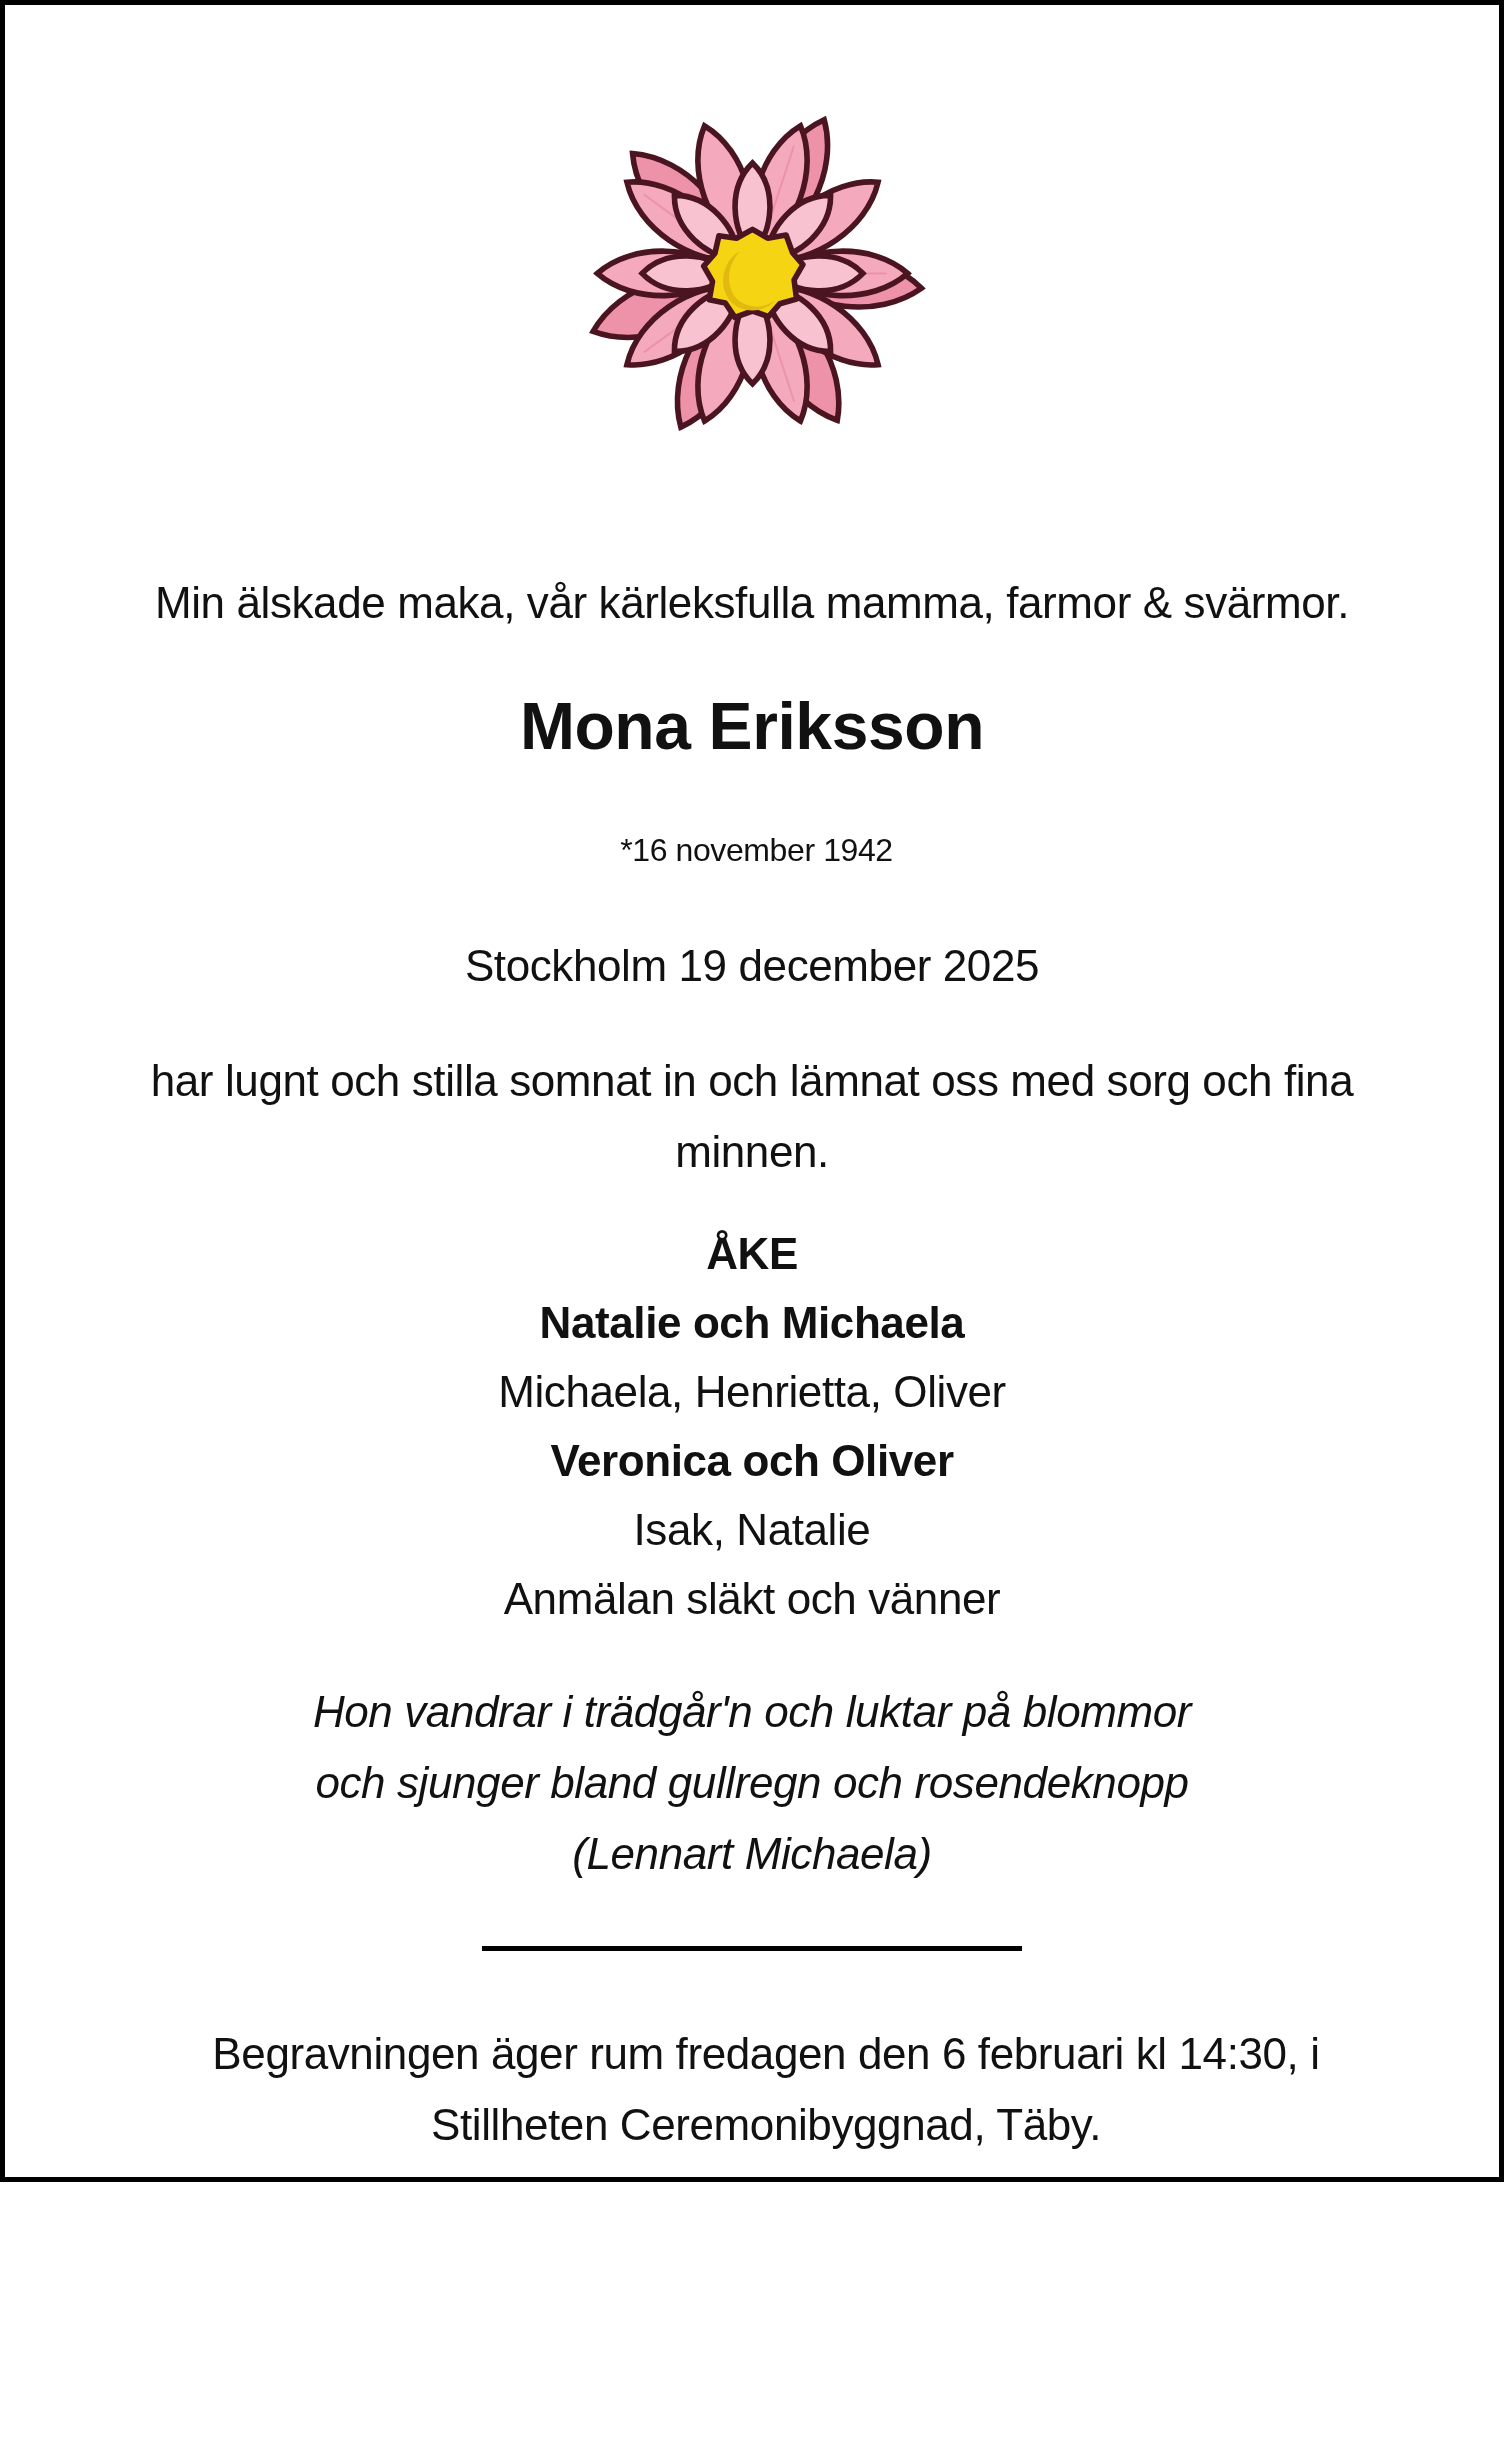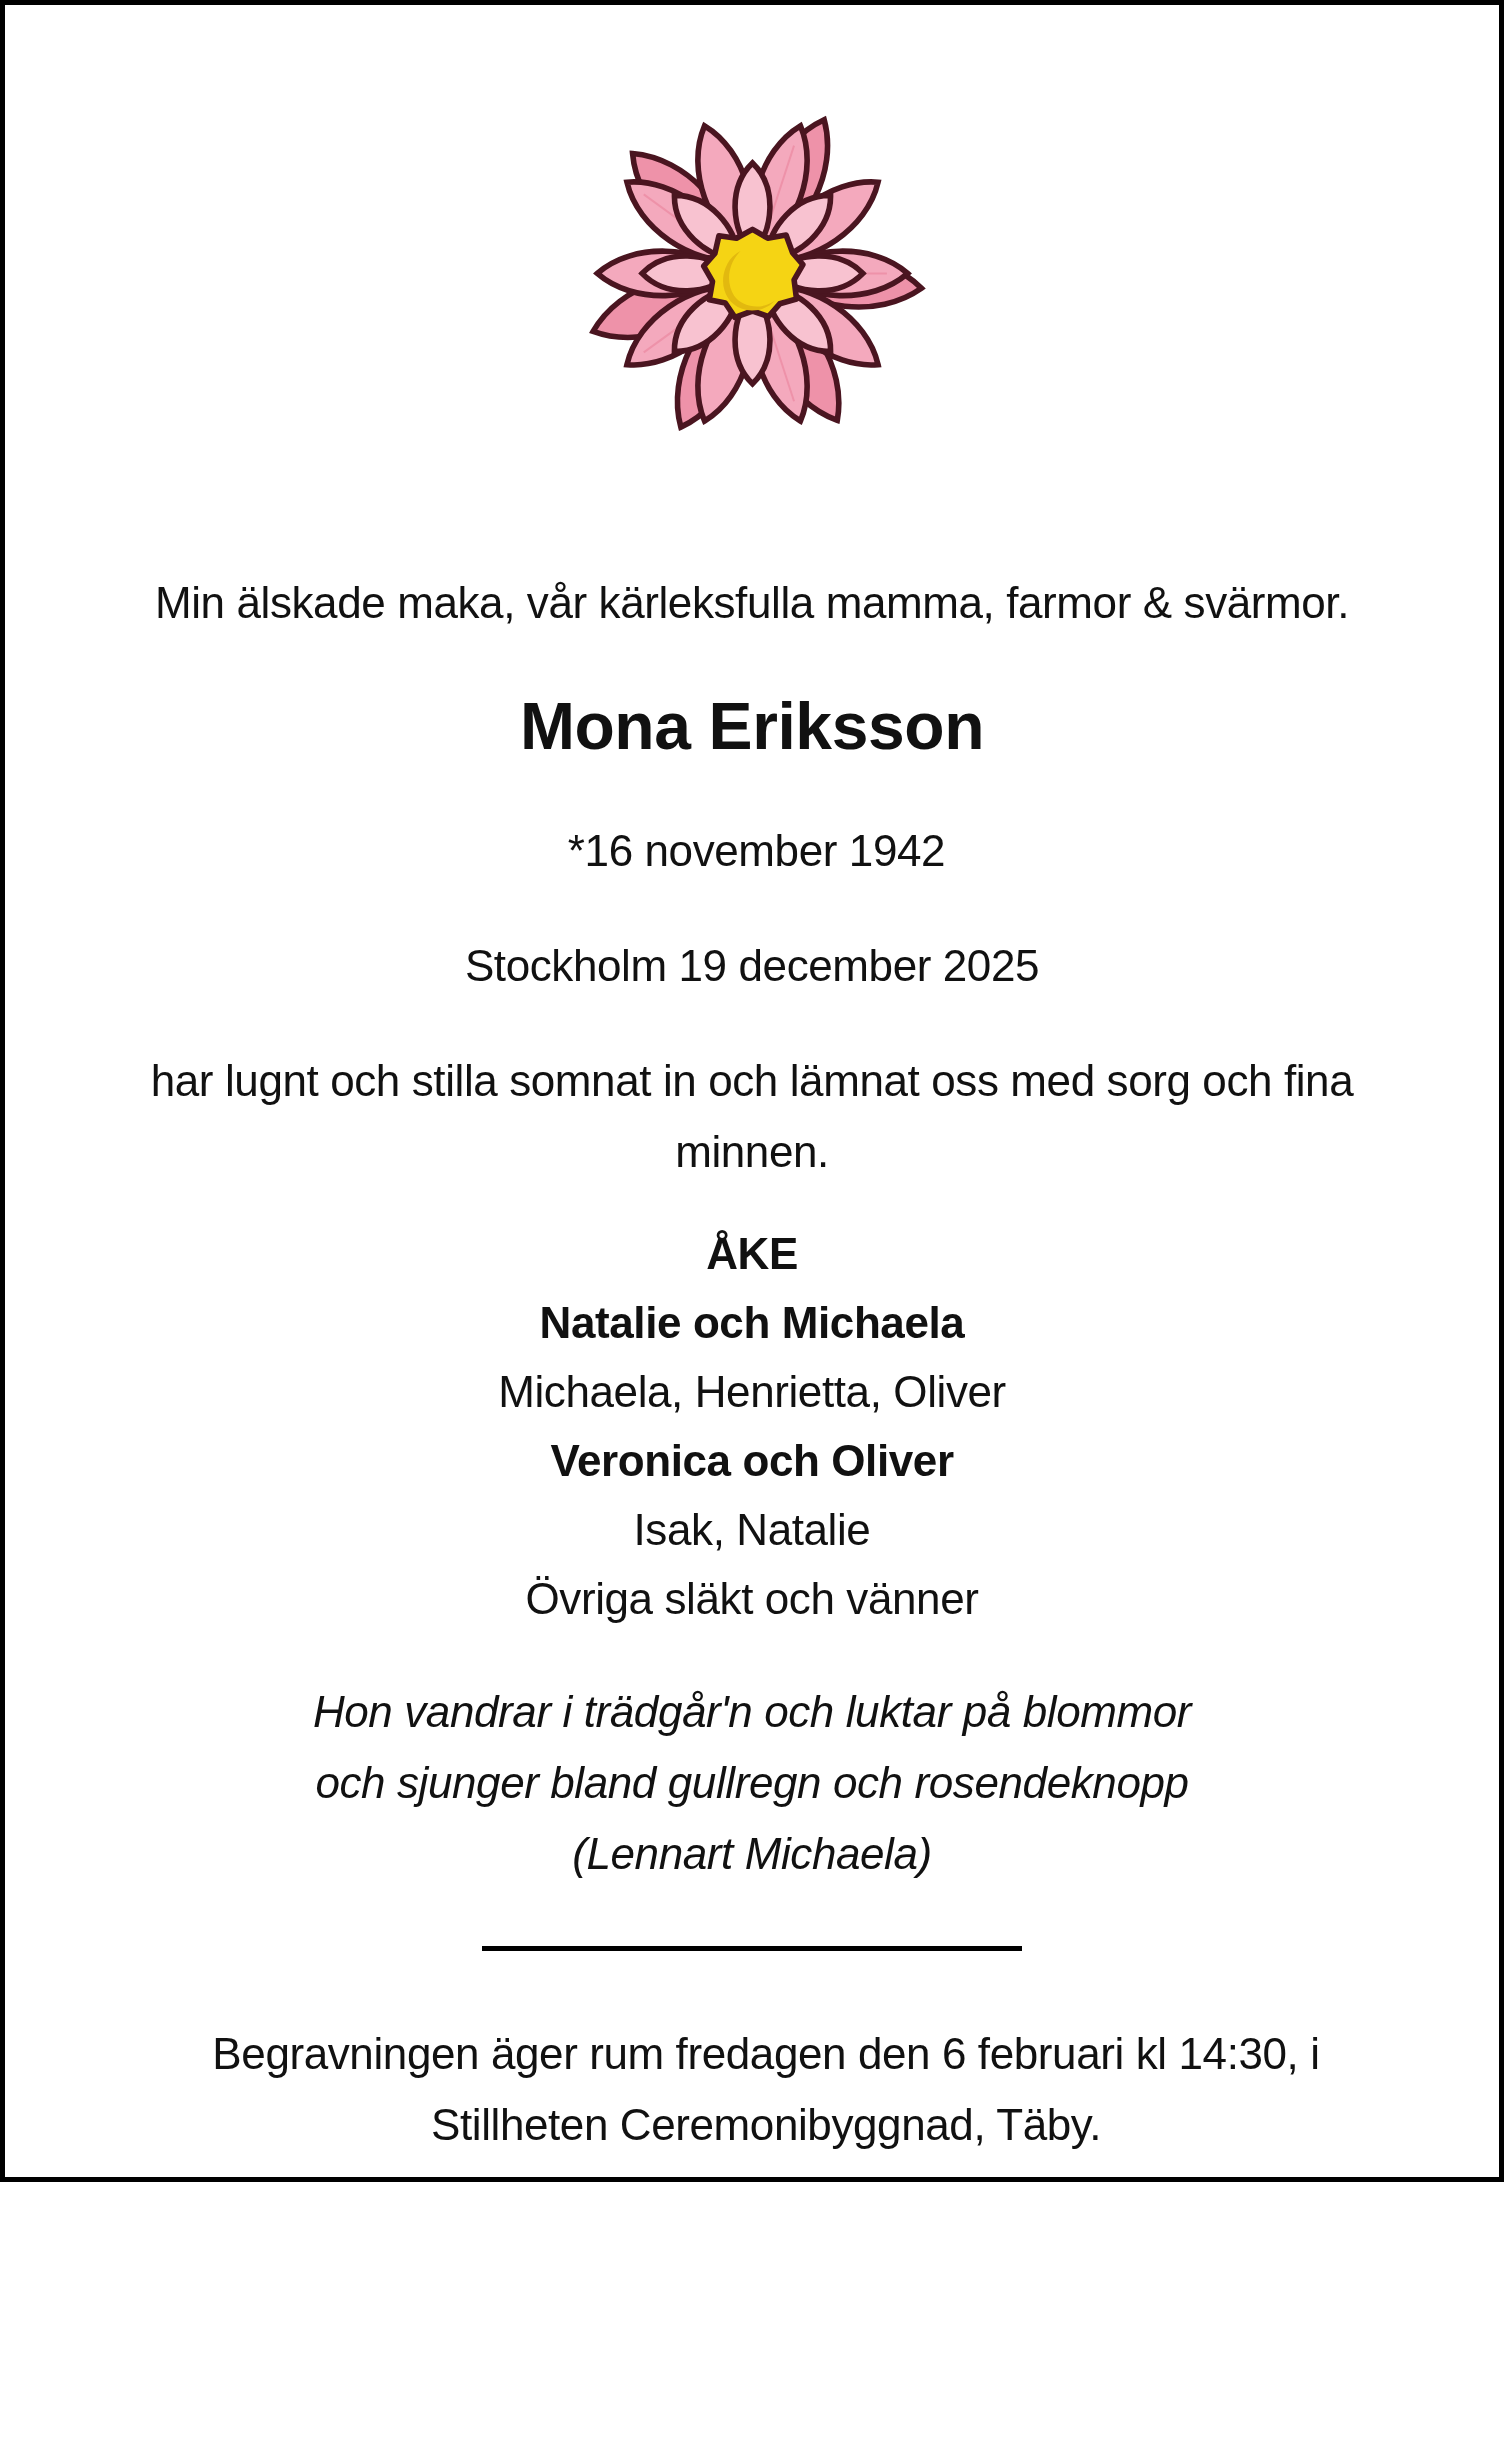--- a/index.html
+++ b/index.html
@@ -28,21 +28,21 @@
   .petal        { fill: var(--petal, #f4a9bd);       stroke: var(--outline, #4a1520); stroke-width: 7; }
   .petal-light  { fill: var(--petal_light, #f8c2d0); stroke: var(--outline, #4a1520); stroke-width: 7; }
   .petal-dark   { fill: var(--petal_dark, #ee92a9);  stroke: var(--outline, #4a1520); stroke-width: 7; }
   .vein         { fill: none; stroke: var(--petal_dark, #ee92a9); stroke-width: 2.5; }
   .flower-center{ fill: var(--center_fill, #f5d414); stroke: var(--outline, #4a1520); stroke-width: 7; stroke-linejoin: round; }
   .center-shade { fill: var(--center_shade, #e2b90f); }
 
   .t-line { white-space: nowrap; }
   .intro      { margin-top: 92px; font-size: 44px; line-height: 71px; }
   .name       { margin-top: 44px;  font-size: 66px; line-height: 89px; font-weight: bold; }
-  .birth      { margin-top: 44px;  font-size: 44px; line-height: 71px; margin-left: 9px; }
+  .birth      { margin-top: 44px;  font-size: 32px; line-height: 71px; margin-left: 9px; }
   .place-date { margin-top: 44px;  font-size: 44px; line-height: 71px; }
   .message    { margin-top: 44px;  font-size: 44px; line-height: 71px; }
   .family     { margin-top: 32px;  font-size: 44px; line-height: 69px; }
   .family .bold { font-weight: bold; }
   .poem       { margin-top: 43px;  font-size: 44px; line-height: 71px; font-style: italic; }
   .divider {
     margin: 57px auto 0 auto;
     width: 540px;
     height: 5.3px;
     background: var(--frame, #000000);
@@ -114,21 +114,21 @@
     <div class="t-line">har lugnt och stilla somnat in och lämnat oss med sorg och fina</div>
     <div class="t-line">minnen.</div>
   </div>
 
   <div class="family">
     <div class="t-line bold">ÅKE</div>
     <div class="t-line bold">Natalie och Michaela</div>
     <div class="t-line">Michaela, Henrietta, Oliver</div>
     <div class="t-line bold">Veronica och Oliver</div>
     <div class="t-line">Isak, Natalie</div>
-    <div class="t-line">Övriga släkt och vänner</div>
+    <div class="t-line">Anmälan släkt och vänner</div>
   </div>
 
   <div class="poem">
     <div class="t-line">Hon vandrar i trädgår'n och luktar på blommor</div>
     <div class="t-line">och sjunger bland gullregn och rosendeknopp</div>
     <div class="t-line">(Lennart Michaela)</div>
   </div>
 
   <div class="divider"></div>
 

